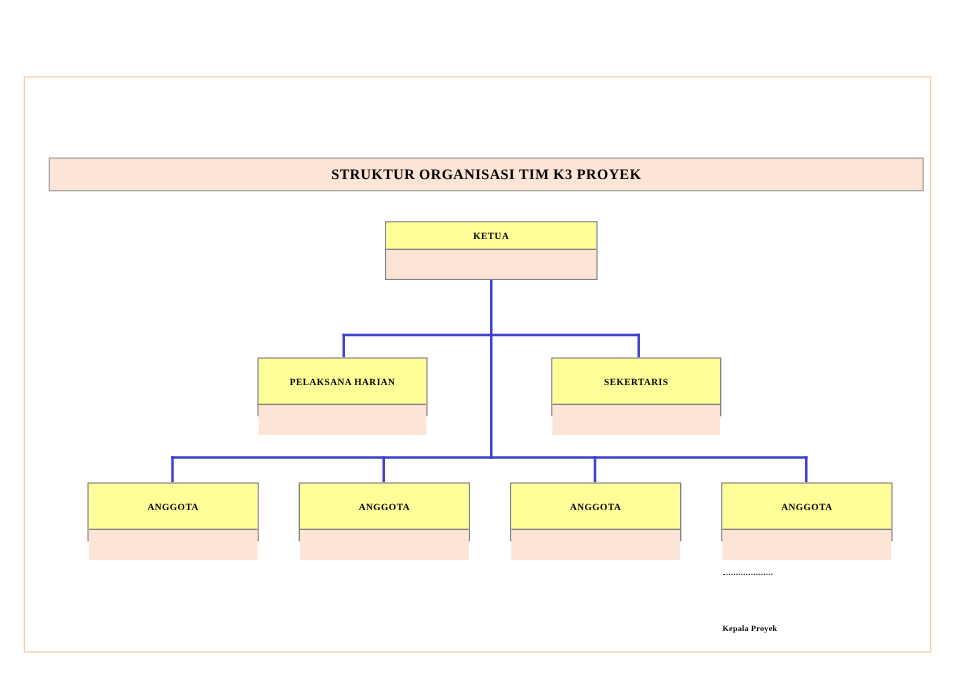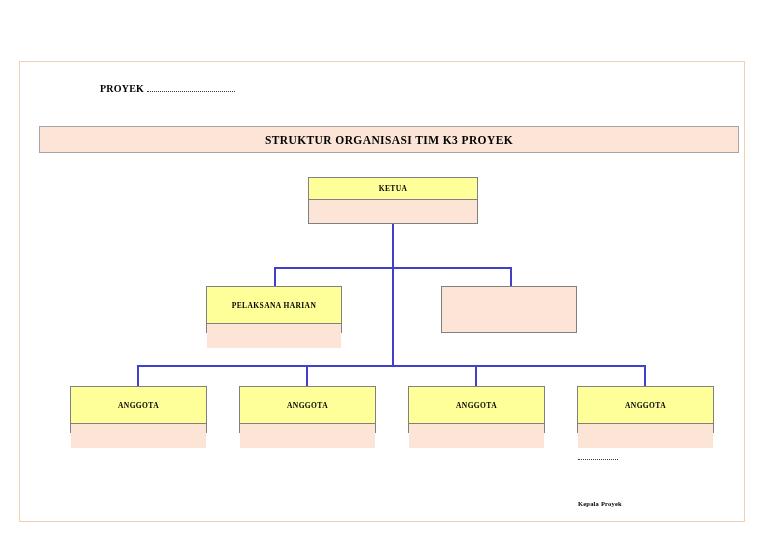--- a/index.html
+++ b/index.html
@@ -172,24 +172,20 @@
   }
 </style>
 </head>
 <body>
 
 <div id="page">
 
   <div class="page-frame"></div>
 
   <div class="letterhead">
-    <div class="letterhead-row">
-      <span class="letterhead-label">PROYEK</span>
-      <span class="dotfill long"></span>
-    </div>
   </div>
 
   <div class="title-banner">
     <span class="title-banner-text">STRUKTUR  ORGANISASI TIM K3 PROYEK</span>
   </div>
 
   <div class="conn conn-v trunk-main"></div>
 
   <div class="conn conn-h bus-tier2"></div>
   <div class="conn conn-v drop-pelaksana"></div>
@@ -209,20 +205,23 @@
   </div>
 
   <div class="node node-pelaksana">
     <div class="node-head">
       <span class="node-head-text">PELAKSANA HARIAN</span>
     </div>
     <div class="node-body"></div>
   </div>
 
   <div class="node node-sekertaris">
+    <div class="node-head">
+      <span class="node-head-text">SEKERTARIS</span>
+    </div>
     <div class="node-body"></div>
   </div>
 
   <div class="node node-anggota-1">
     <div class="node-head">
       <span class="node-head-text">ANGGOTA</span>
     </div>
     <div class="node-body"></div>
   </div>
 

